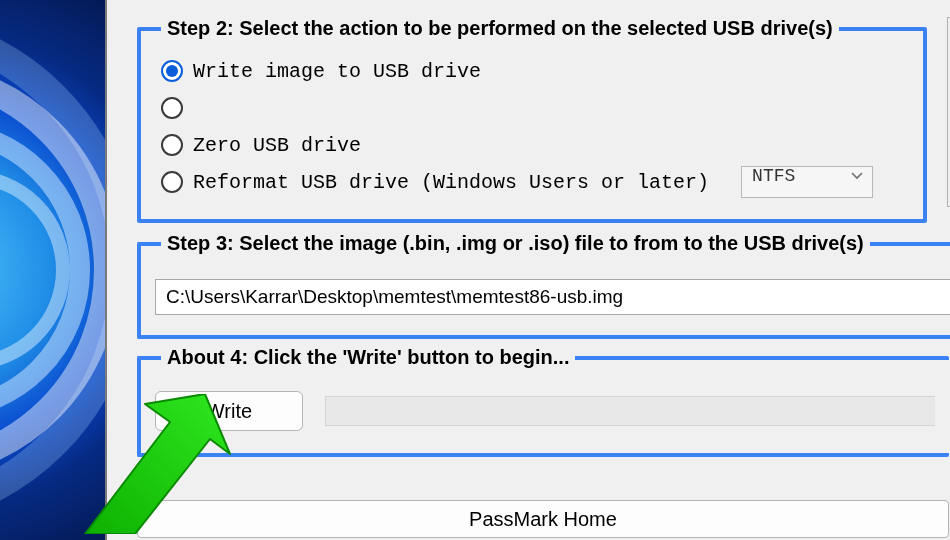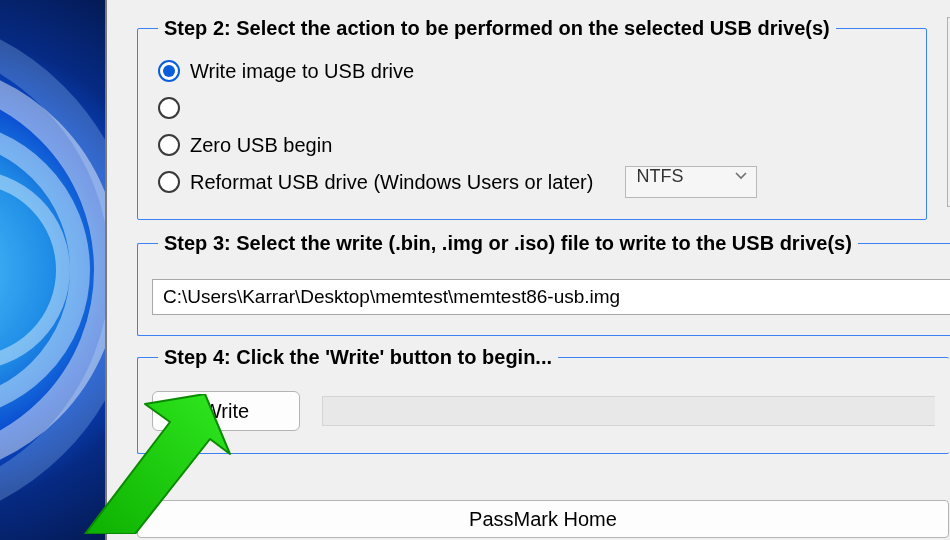--- a/index.html
+++ b/index.html
@@ -37,21 +37,21 @@
   .window {
     position: absolute;
     left: 105px; top: 0;
     width: 845px; height: 540px;
     background: #f0f0f0;
     border-left: 2px solid #7a7a7a;
     padding: 0;
   }
 
   fieldset {
-    border: 1px solid #3b82f6;
+    border: 4px solid #3b82f6;
     border-radius: 2px;
     margin: 0;
     background: #f0f0f0;
   }
   legend {
     font-weight: 700;
     font-size: 20px;
     padding: 0 6px;
     color: #000;
   }
@@ -63,20 +63,21 @@
     width: 790px;
     padding: 10px 14px 16px 14px;
   }
   .step2 legend { margin-left: 6px; }
   .radio-row {
     display: flex;
     align-items: center;
     gap: 10px;
     margin: 5px 0 5px 6px;
     height: 32px;
+    font-family: Liberation Mono, monospace;
   }
   .radio {
     width: 22px; height: 22px;
     border: 2px solid #3a3a3a;
     border-radius: 50%;
     display: inline-flex;
     align-items: center; justify-content: center;
     background: #fff;
     flex: 0 0 22px;
   }
@@ -210,48 +211,48 @@
 
       <div class="radio-row">
         <span class="radio checked"></span>
         <span class="radio-label">Write image to USB drive</span>
       </div>
       <div class="radio-row">
         <span class="radio"></span>
       </div>
       <div class="radio-row">
         <span class="radio"></span>
-        <span class="radio-label">Zero USB begin</span>
+        <span class="radio-label">Zero USB drive</span>
       </div>
       <div class="radio-row">
         <span class="radio"></span>
         <span class="radio-label">Reformat USB drive (Windows Users or later)</span>
 
         <span class="select">
           <span>NTFS</span>
           <span class="chev">
             <svg width="14" height="14" viewBox="0 0 14 14">
                 <path d="M2 4 L7 9 L12 4" fill="none" stroke="#707070" stroke-width="1.6"></path>
               </svg>
           </span>
         </span>
       </div>
     </fieldset>
 
     <div class="rightcut"></div>
 
     <fieldset class="step3">
-      <legend>Step 3: Select the write (.bin, .img or .iso) file to write to the USB drive(s)</legend>
+      <legend>Step 3: Select the image (.bin, .img or .iso) file to from to the USB drive(s)</legend>
       <div class="path-field">
         <span>C:\Users\Karrar\Desktop\memtest\memtest86-usb.img</span>
       </div>
     </fieldset>
 
     <fieldset class="step4">
-      <legend>Step 4: Click the 'Write' button to begin...</legend>
+      <legend>About 4: Click the 'Write' button to begin...</legend>
       <div class="step4-row">
         <button class="btn">Write</button>
         <div class="progress-bar"></div>
       </div>
     </fieldset>
 
     <div class="bottom-btns">
       <button class="btn">PassMark Home</button>
       <button class="btn">About</button>
       <button class="btn">Log</button>

